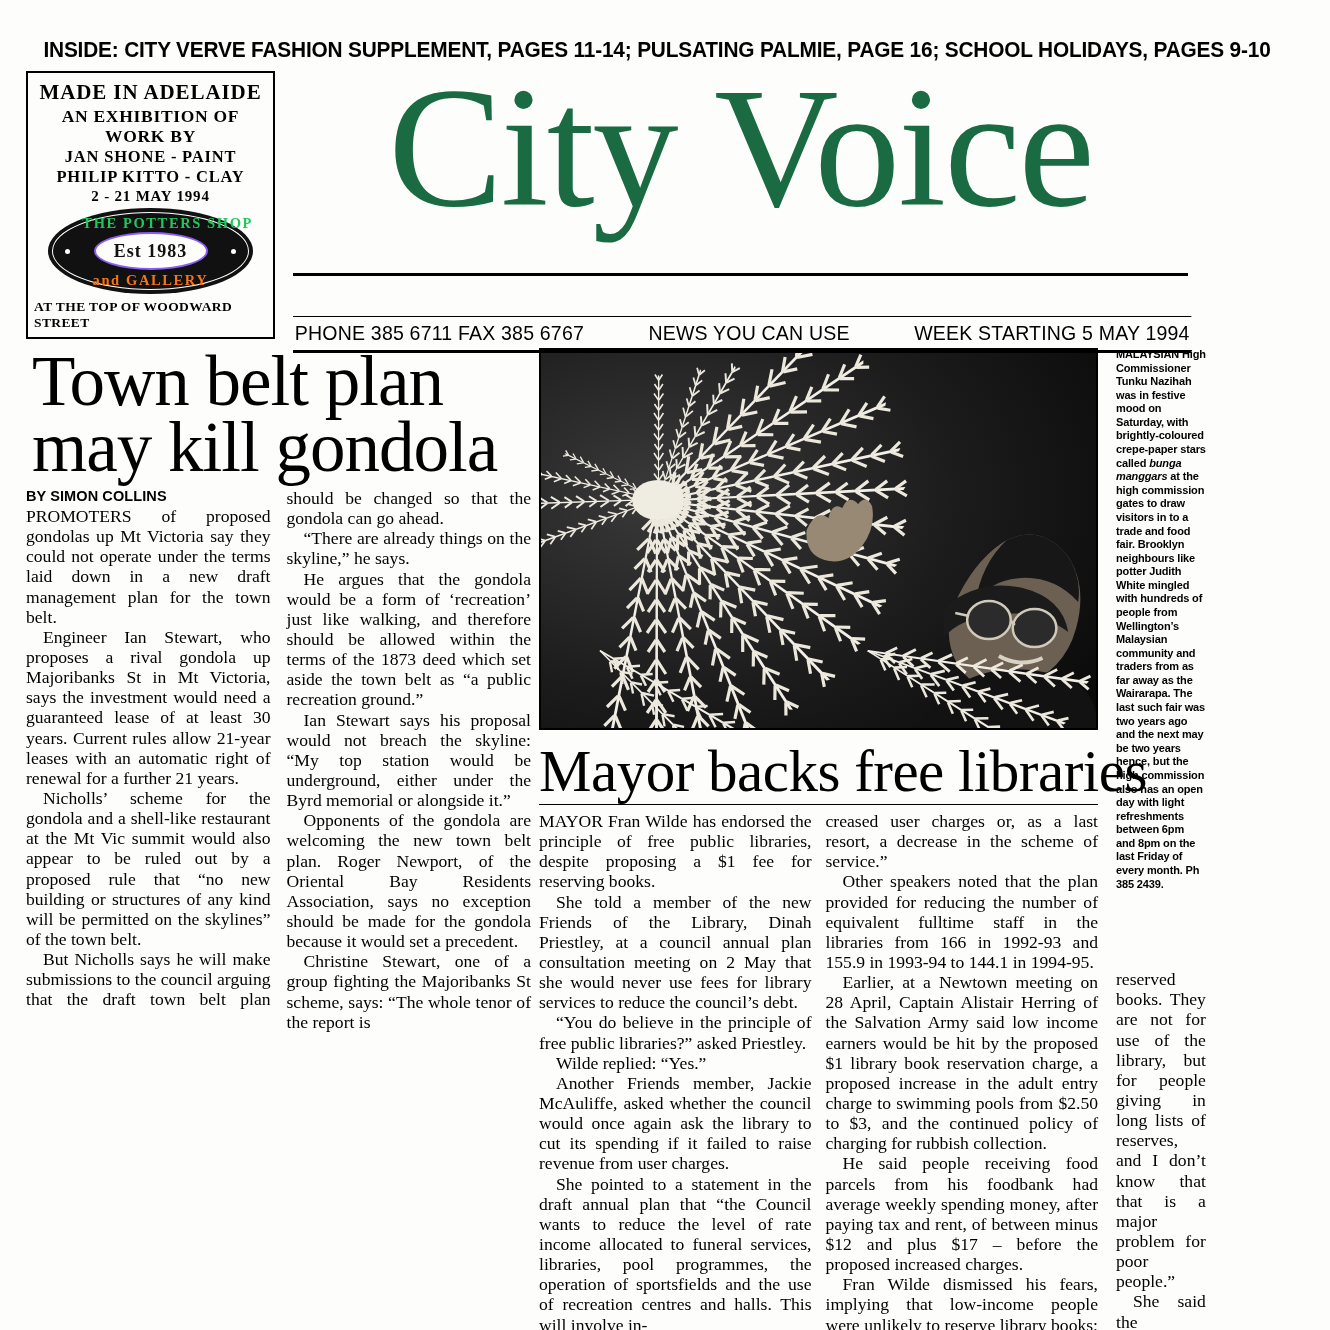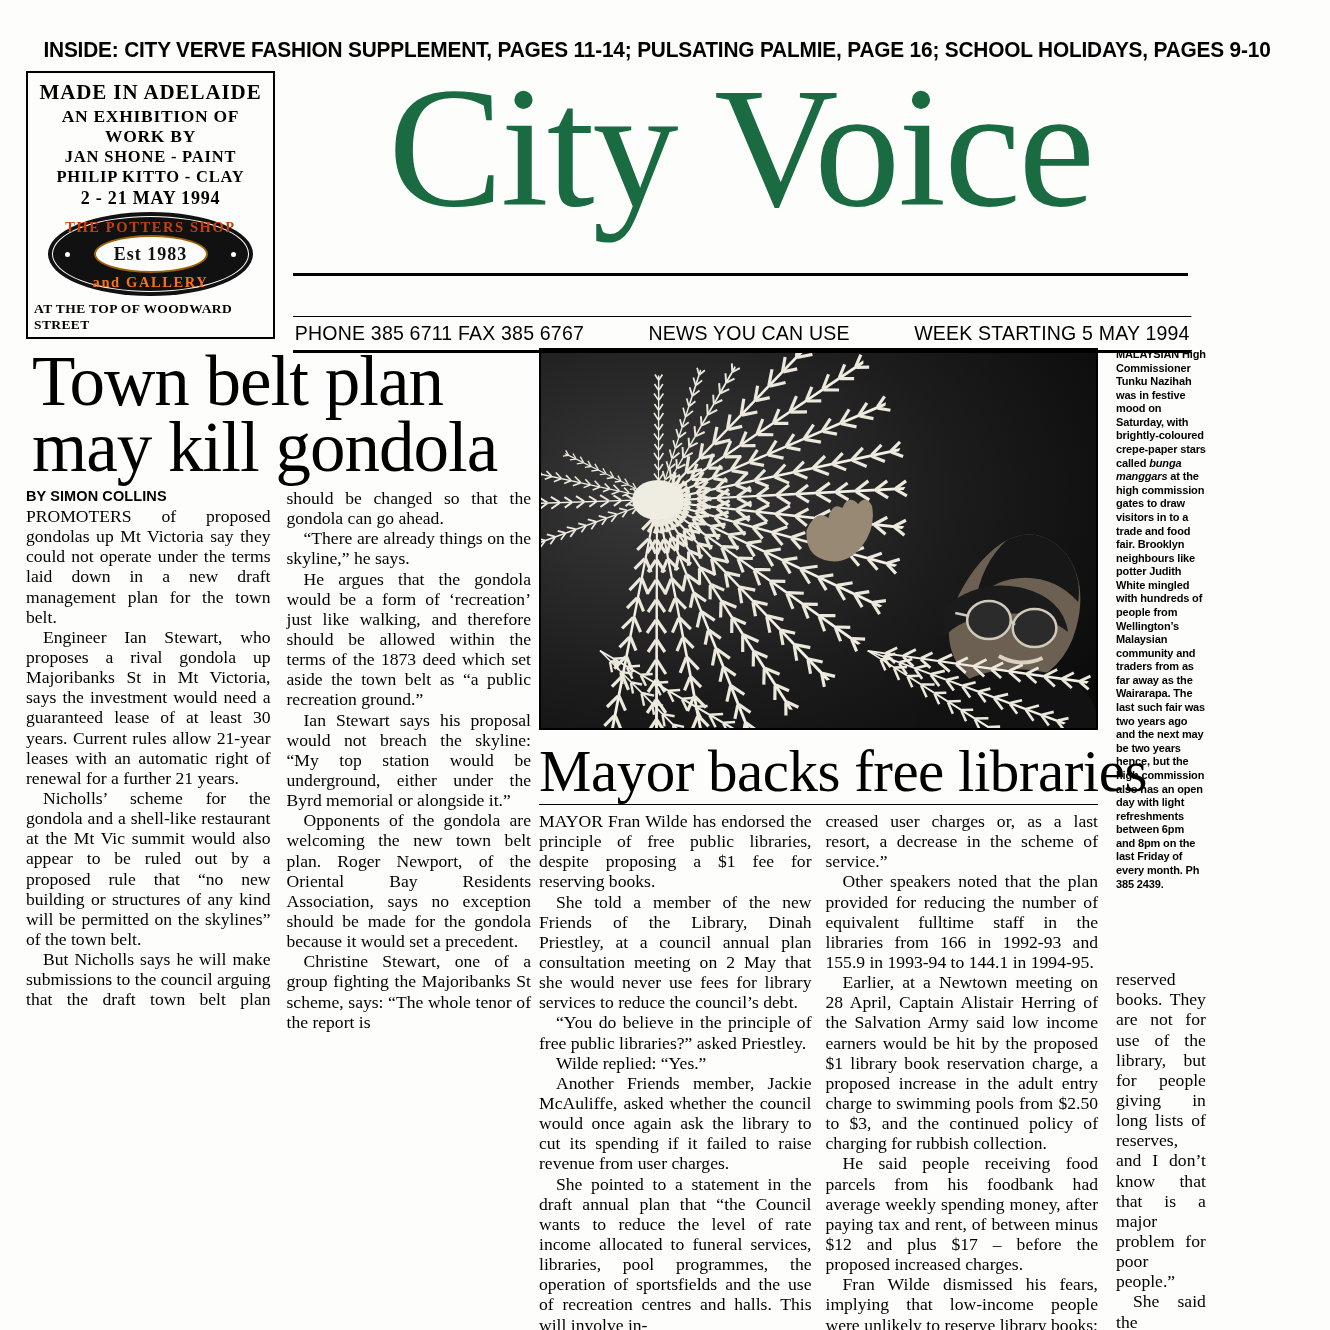--- a/index.html
+++ b/index.html
@@ -36,42 +36,42 @@
     box-sizing:border-box;
     display:flex;flex-direction:column;align-items:center;
     padding:8px 6px 4px 6px;
     font-family:"Liberation Serif", serif;
   }
   .ad-l1{font-size:21px;font-weight:bold;letter-spacing:0.9px;line-height:1.12;}
   .ad-l2{font-size:17.5px;font-weight:bold;letter-spacing:0.7px;line-height:1.15;text-align:center;margin-top:1px;}
   .ad-l3{font-size:17.5px;font-weight:bold;letter-spacing:0.7px;line-height:1.15;}
   .ad-l4{font-size:16.5px;font-weight:bold;letter-spacing:0.8px;line-height:1.2;margin-top:1px;}
   .ad-l5{font-size:16.5px;font-weight:bold;letter-spacing:0.8px;line-height:1.2;}
-  .ad-date{font-size:18px;font-weight:bold;letter-spacing:0.8px;margin-top:2px;}
+  .ad-date{font-size:15px;font-weight:bold;letter-spacing:0.8px;margin-top:2px;}
 
   .logo-oval{
     position:relative;width:205px;height:86px;margin-top:3px;
     border-radius:50%;
     background:#111;
     display:flex;align-items:center;justify-content:center;
   }
   .logo-oval:before{
     content:"";position:absolute;left:4px;top:4px;right:4px;bottom:4px;
     border-radius:50%;border:1.5px solid #fff;
   }
   .logo-inner{
     width:110px;height:34px;border-radius:50%;
-    background:#fdfdfb;border:2px solid #a16207;
+    background:#fdfdfb;border:2px solid #8b5cf6;
     display:flex;align-items:center;justify-content:center;
     font-size:18px;font-weight:bold;letter-spacing:1px;color:#111;
     position:relative;z-index:3;
   }
   .logo-top{
-    position:absolute;top:7px;left:0;right:0;text-align:center;
-    color:#c2410c;font-size:14.5px;font-weight:bold;letter-spacing:1.6px;z-index:2;
+    position:absolute;top:7px;left:0;right:0;text-align:right;
+    color:#22c55e;font-size:14.5px;font-weight:bold;letter-spacing:1.6px;z-index:2;
   }
   .logo-bot{
     position:absolute;bottom:5px;left:0;right:0;text-align:center;
     color:#f97316;font-size:14.5px;font-weight:bold;letter-spacing:1.6px;z-index:2;
   }
   .logo-dot{position:absolute;top:50%;width:5px;height:5px;background:#fff;border-radius:50%;margin-top:-2px;z-index:2;}
   .logo-dot.l{left:17px;}
   .logo-dot.r{right:17px;}
   .ad-foot{font-size:13.5px;font-weight:bold;letter-spacing:0.4px;margin-top:5px;}
 

